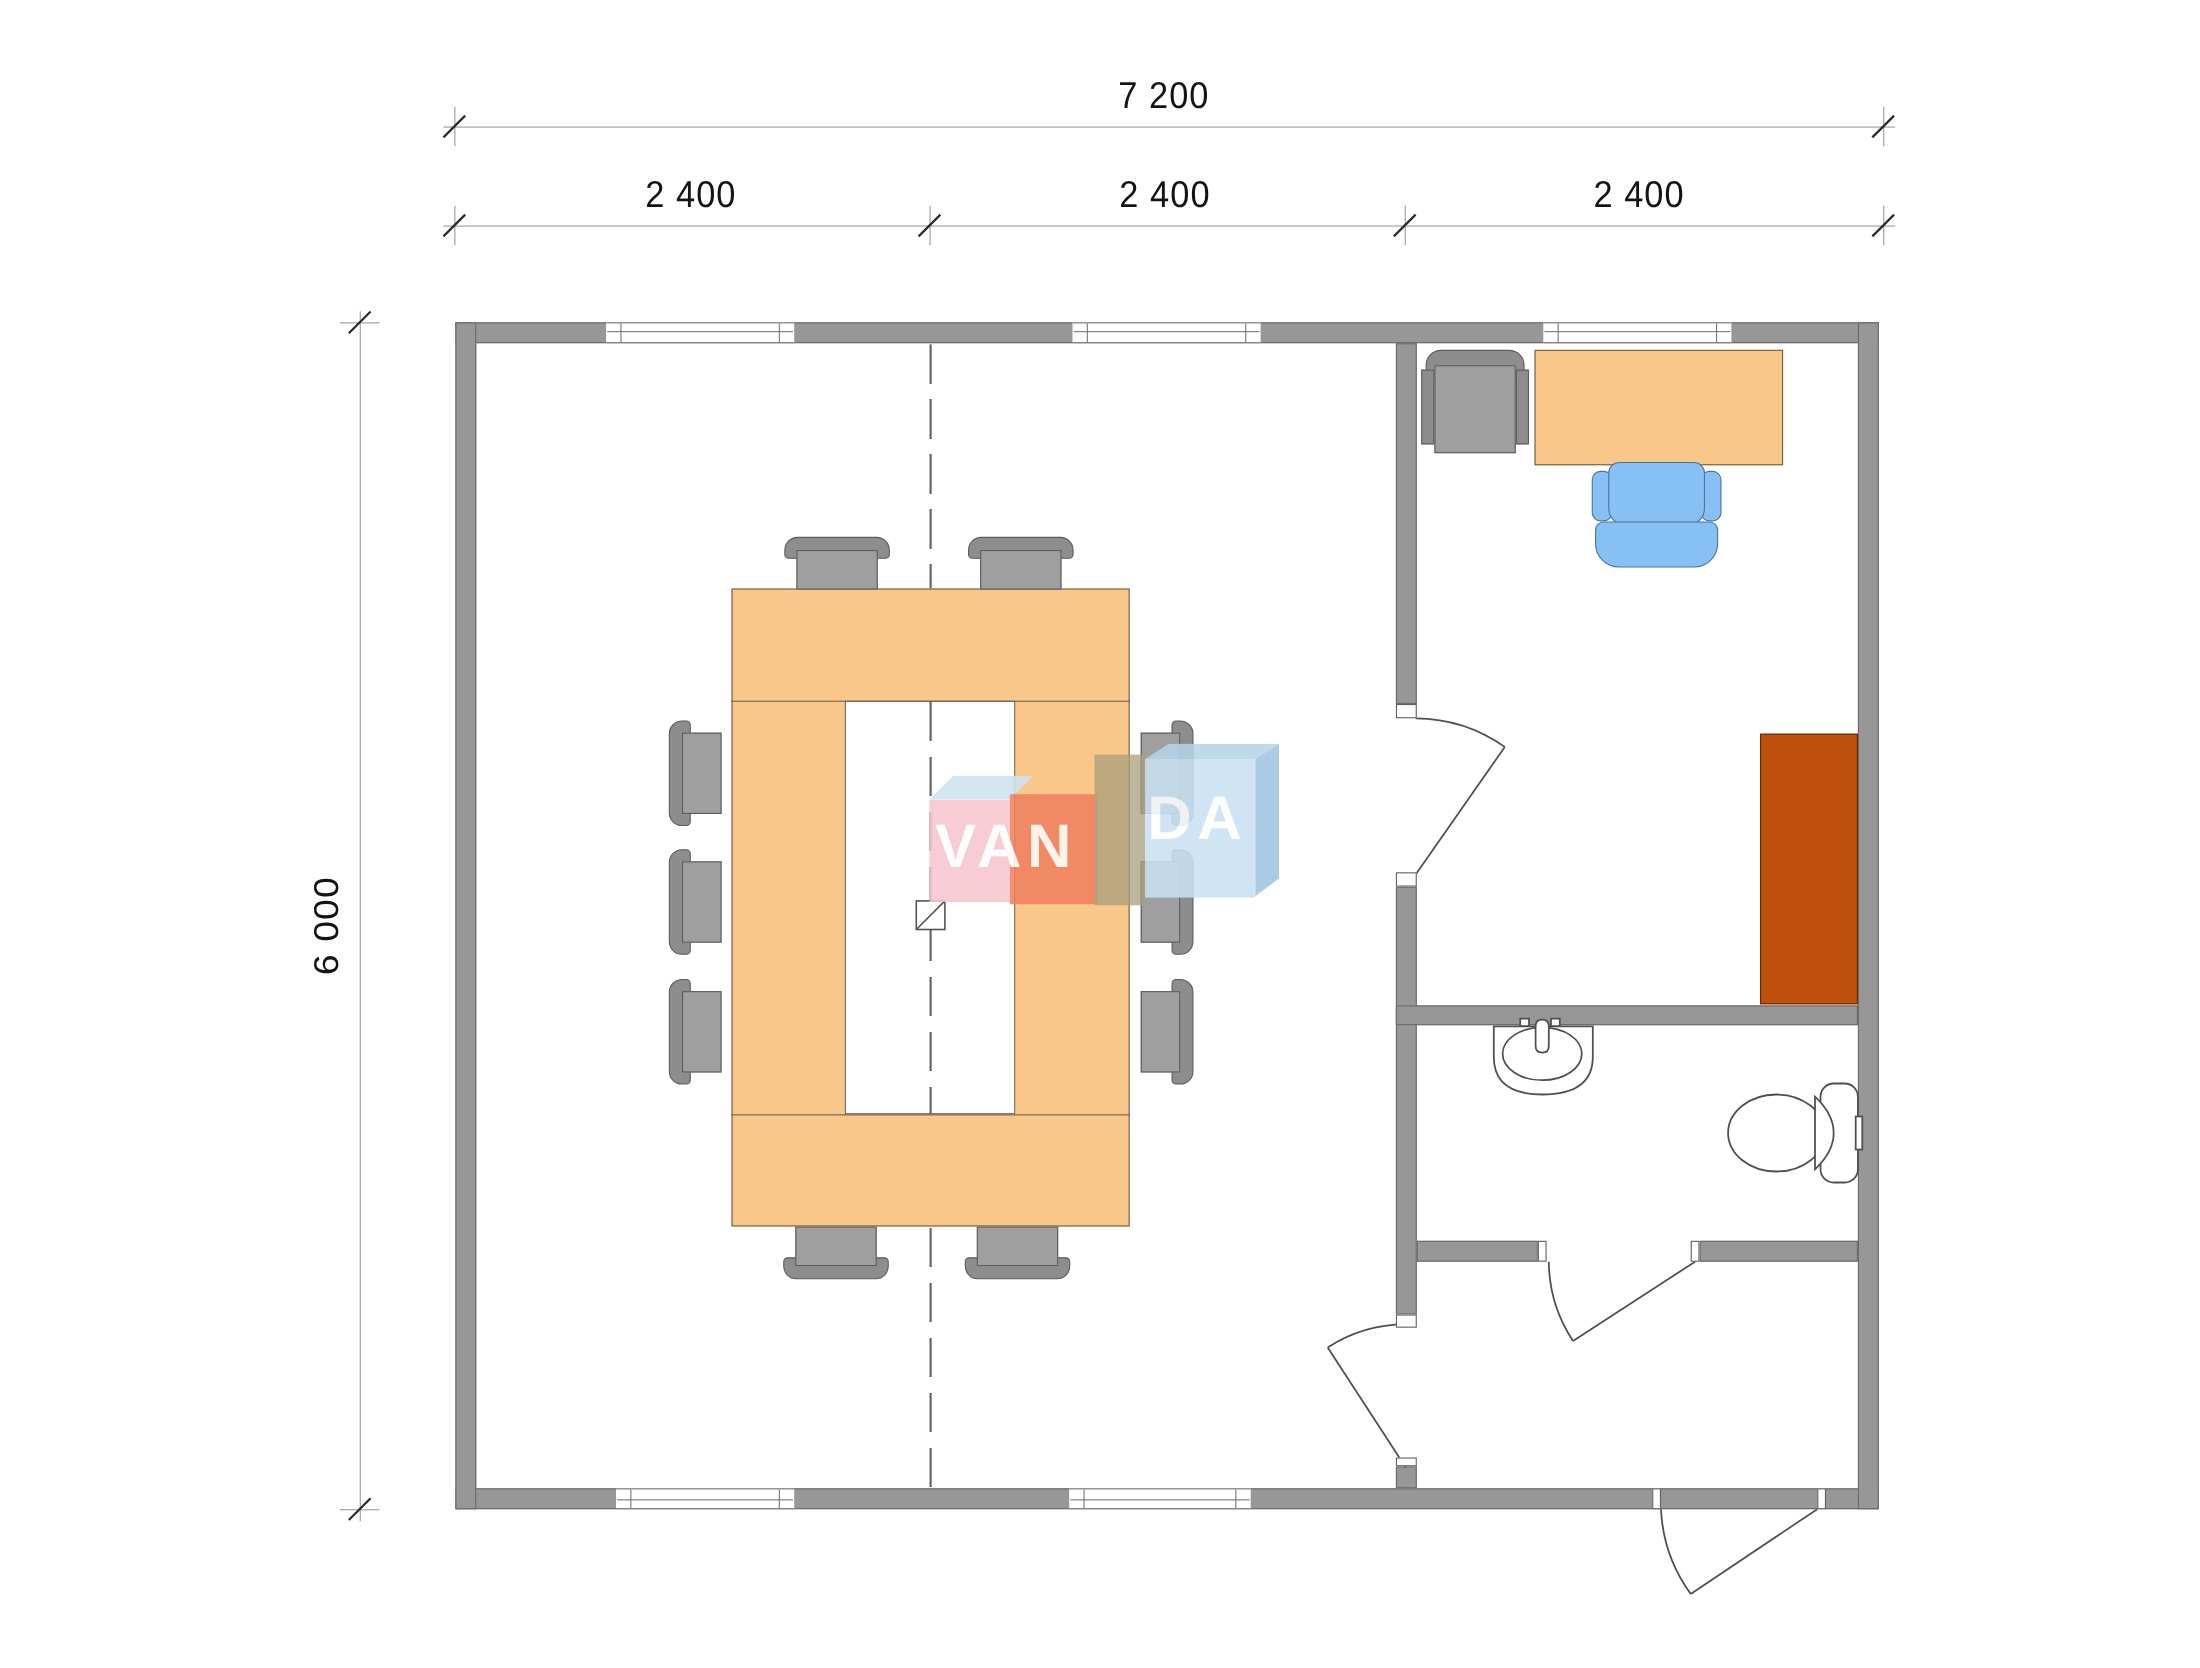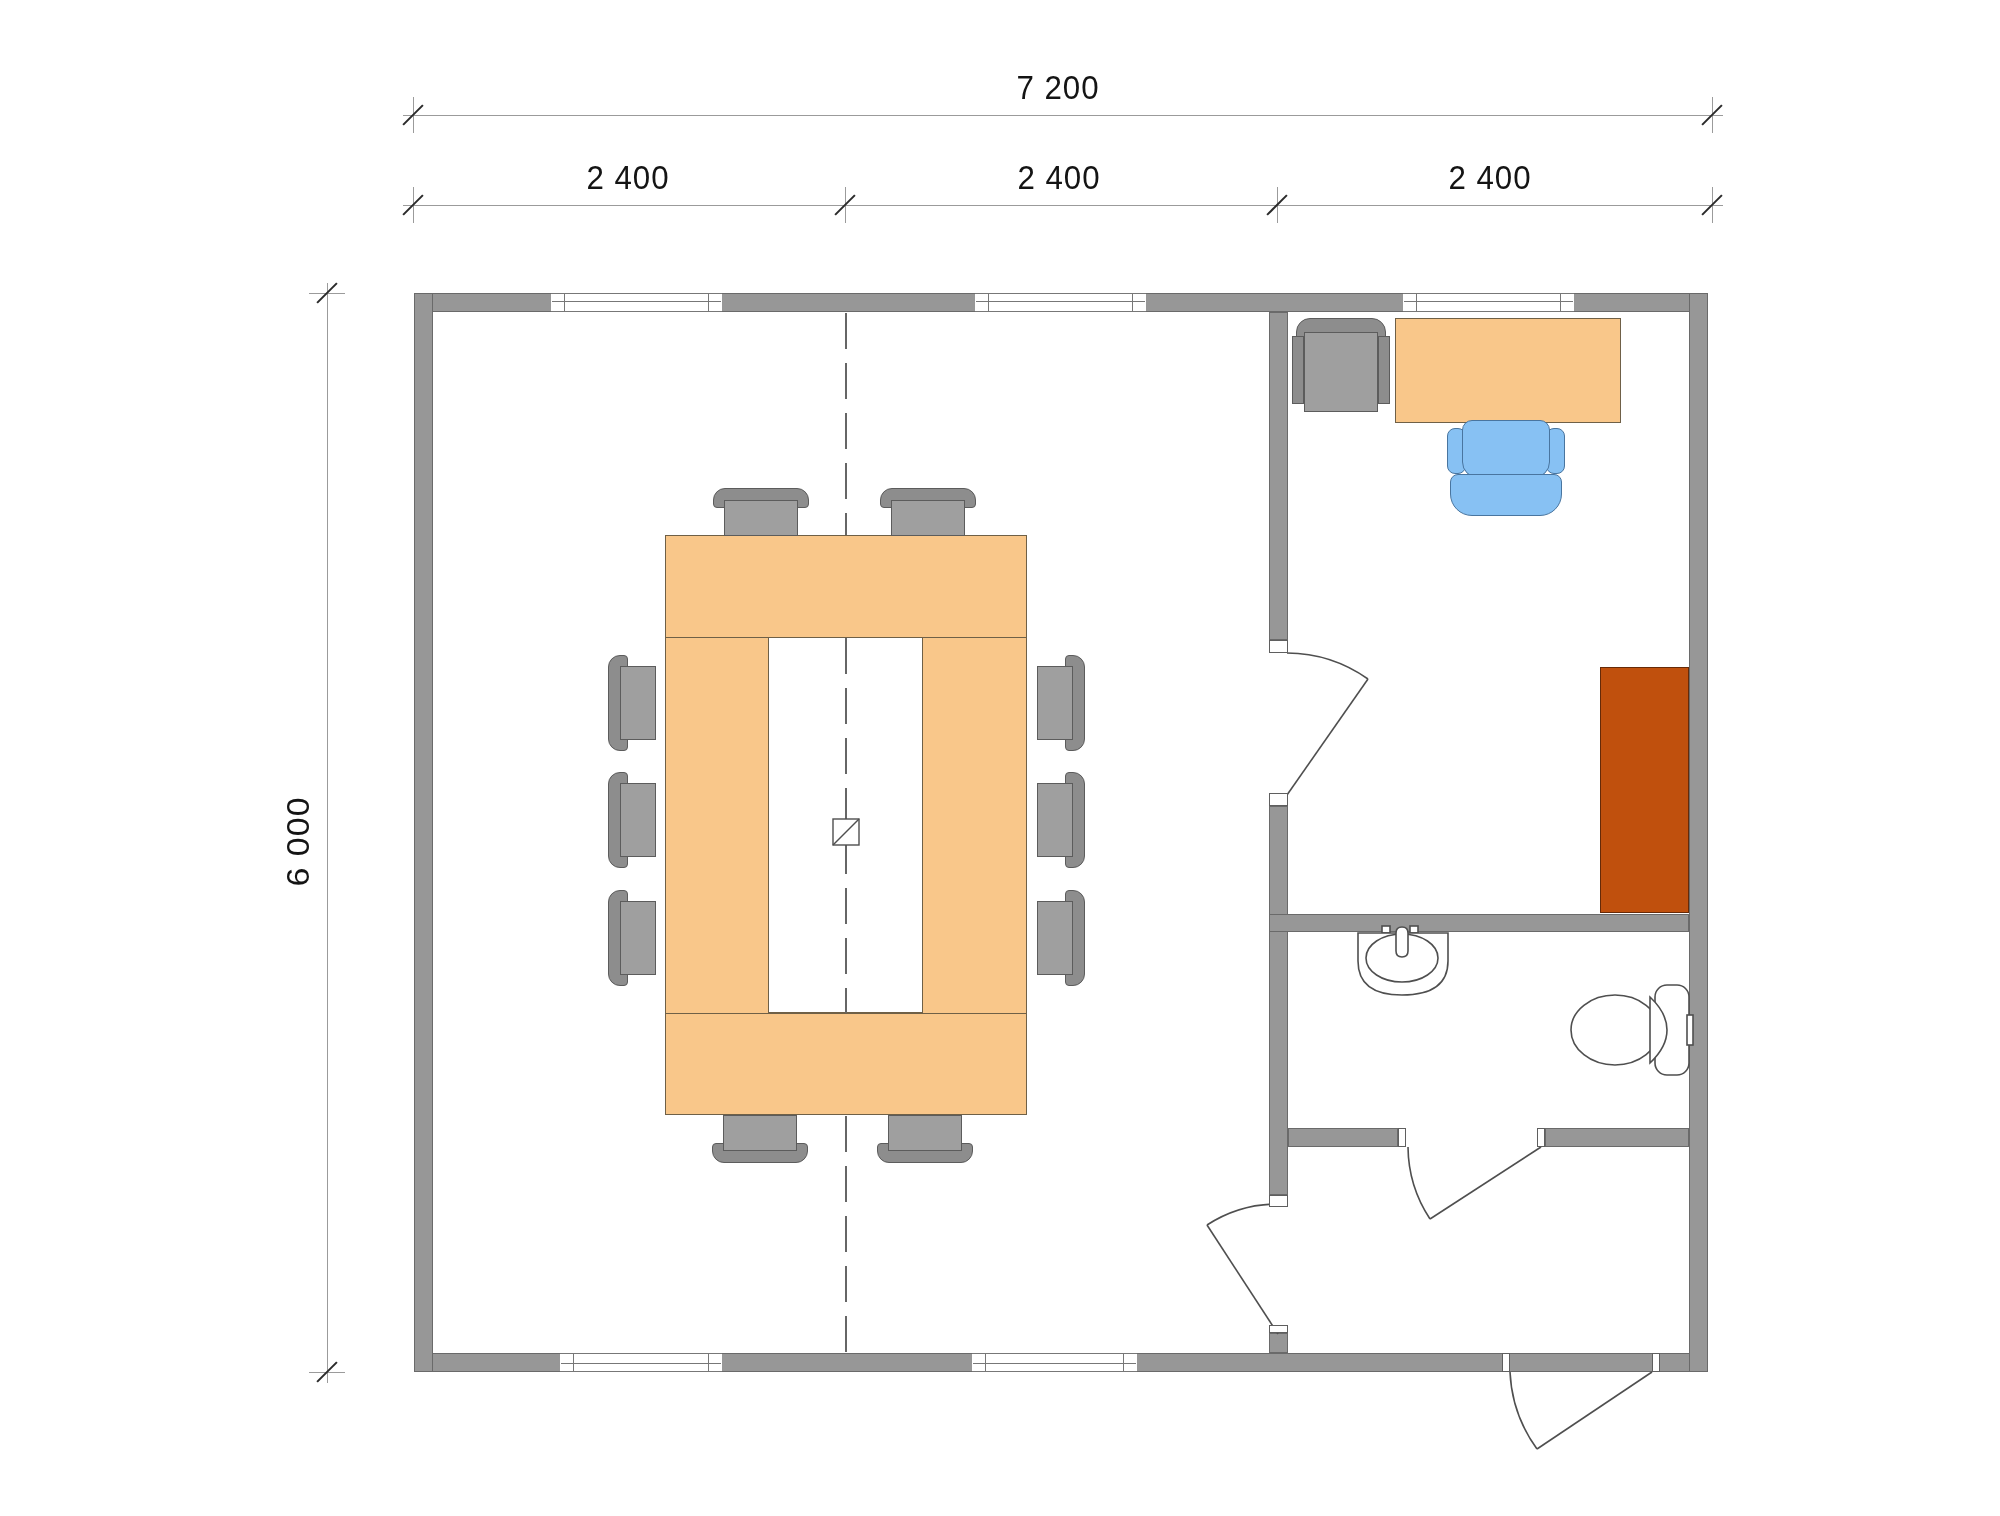--- a/index.html
+++ b/index.html
@@ -250,14 +250,25 @@
     <ellipse class="fixture" cx="52" cy="33" rx="36" ry="24"></ellipse>
     <path class="fixture" d="M46,8 L46,26 Q46,32 52,32 Q58,32 58,26 L58,8 Q58,2 52,2 Q46,2 46,8 Z"></path>
   </svg>
   <svg style="left:1555px;top:975px;z-index:4;" width="140" height="110" viewBox="0 0 140 110">
     <rect x="100" y="10" width="34" height="90" rx="12" class="fixture"></rect>
     <rect x="132" y="40" width="6" height="30" class="fixture"></rect>
     <ellipse class="fixture" cx="60" cy="55" rx="44" ry="35"></ellipse>
     <path class="fixture" d="M95,22 Q112,38 112,55 Q112,72 95,88 L95,22 Z"></path>
   </svg>
 
+  <div class="wm">
+    <div class="shape pinktop"></div>
+    <div class="shape pink"></div>
+    <div class="shape salmon"></div>
+    <div class="shape olive"></div>
+    <div class="shape bluetop"></div>
+    <div class="shape blueside"></div>
+    <div class="shape blue"></div>
+    <div class="wmtext t1">VAN</div>
+    <div class="wmtext t2">DA</div>
+  </div>
 
 </div>
 
 </body></html>

